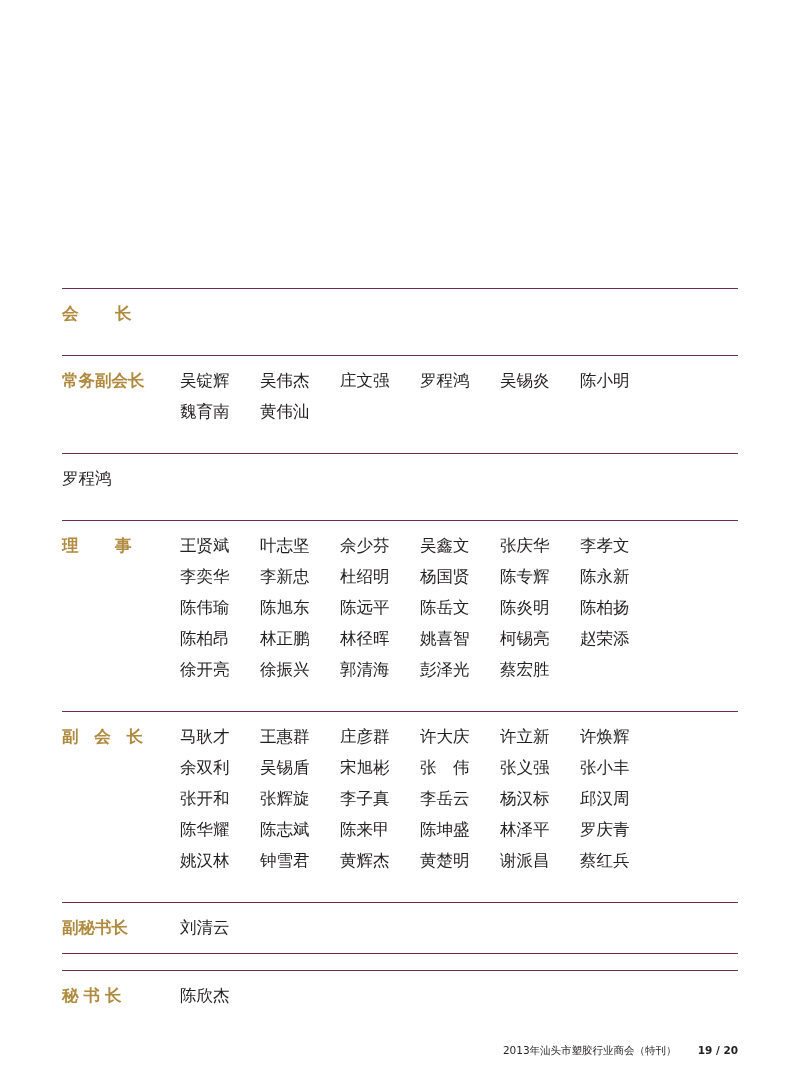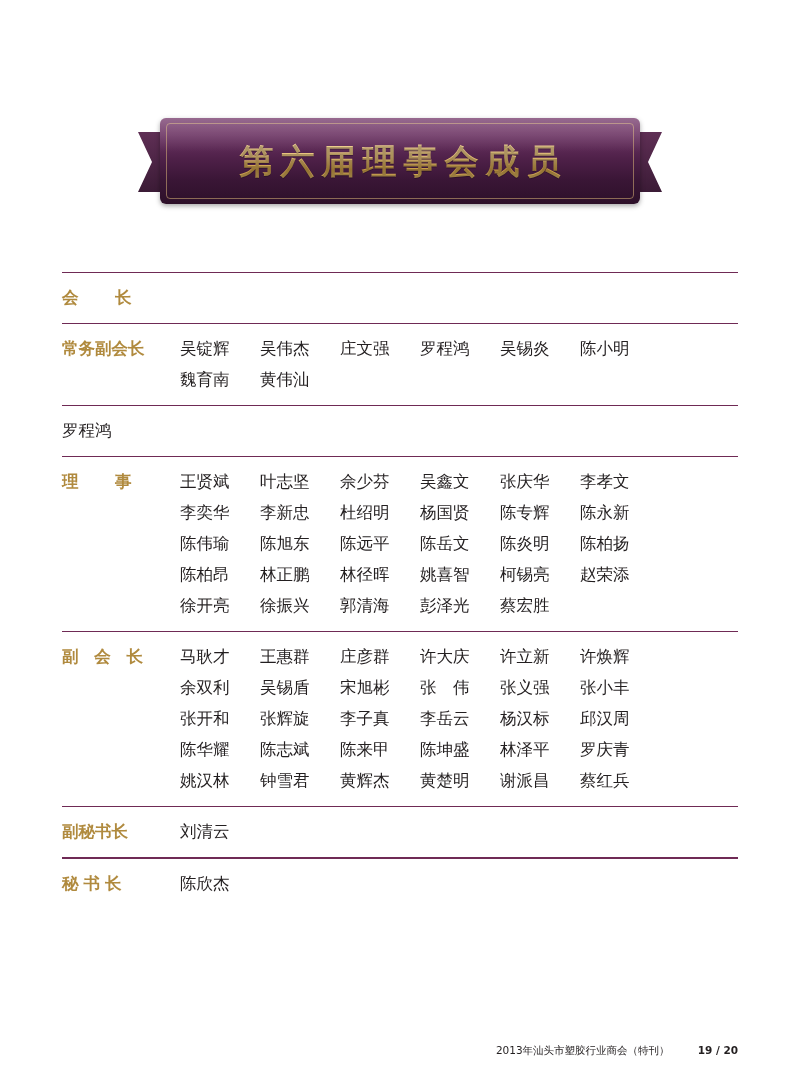--- a/index.html
+++ b/index.html
@@ -115,20 +115,21 @@
     position: absolute;
     left: 62px;
     top: 272px;
     width: 676px;
   }
   .roster-group {
     display: flex;
     align-items: flex-start;
     border-top: 1px solid #6f2a55;
     padding: 9px 0 10px 0;
+    margin-top: 16px;
   }
   .roster-group.last {
     border-bottom: 1px solid #6f2a55;
   }
   .role-label {
     width: 118px;
     flex: 0 0 118px;
     color: #b08a3e;
     font-size: 16.5px;
     font-weight: bold;
@@ -161,45 +162,36 @@
     align-items: flex-start;
   }
 
   
   .footer {
     position: absolute;
     right: 62px;
     bottom: 28px;
     display: flex;
     align-items: baseline;
-    gap: 7px;
     color: #231f20;
   }
   .footer-text {
     font-size: 10.5px;
   }
   .footer-page {
     font-size: 10.5px;
     font-weight: bold;
     margin-left: 21px;
   }
 </style>
 </head>
 <body>
 
 <div class="page">
 
-  <div class="banner-wrap">
-    <div class="banner">
-      <div class="ribbon-tail left"></div>
-      <div class="ribbon-tail right"></div>
-      <div class="banner-body"></div>
-      <div class="banner-title">第六届理事会成员</div>
-    </div>
-  </div>
 
   <div class="roster" id="roster">
       <div class="roster-group">
         <div class="role-label sp1">会　长</div>
       </div>
       <div class="roster-group">
         <div class="role-label ">常务副会长</div>
         <div class="names">
           <div class="name">吴锭辉</div>
           <div class="name">吴伟杰</div>

